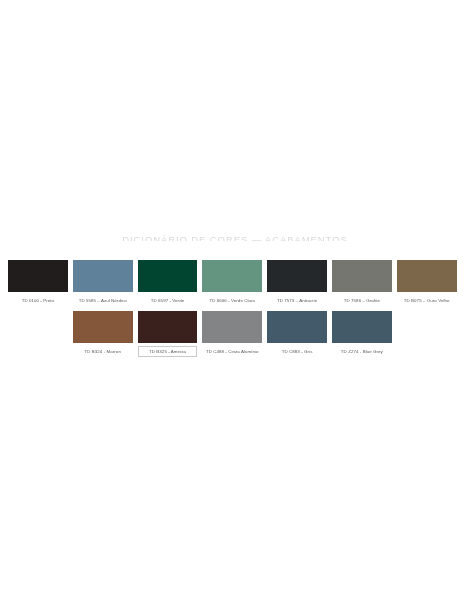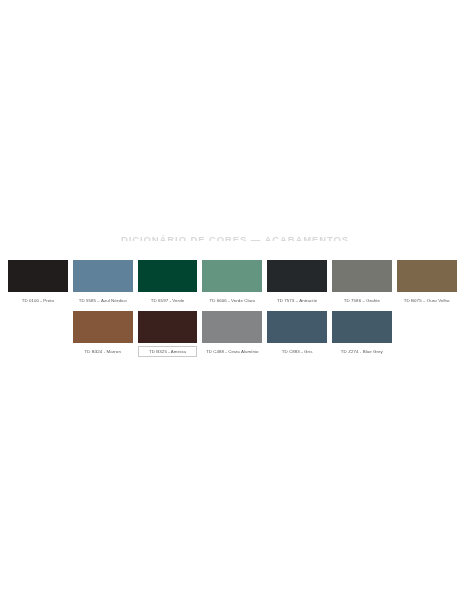--- a/index.html
+++ b/index.html
@@ -33,21 +33,21 @@
     width: 470px;
     text-align: center;
     font-size: 9.5px;
     letter-spacing: 0.9px;
     color: #b9b9bb;
     opacity: 0.55;
     height: 7px;
     overflow: hidden;
     line-height: 11px;
     white-space: nowrap;
-    font-weight: 700;
+    font-weight: 400;
   }
 
   
   #swatch-grid {
     position: absolute;
     left: 8px;
     top: 260px;
     width: 454px;
   }
 

